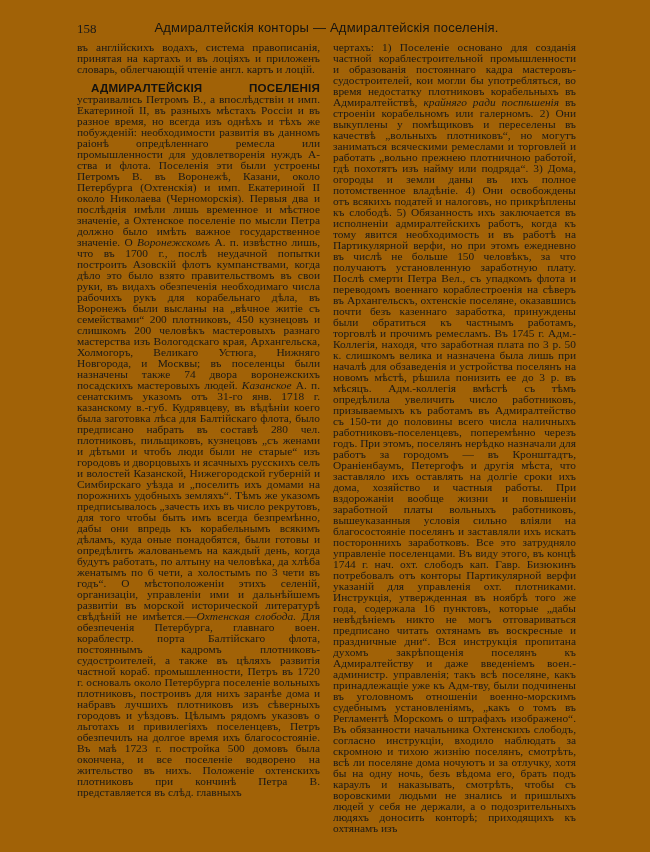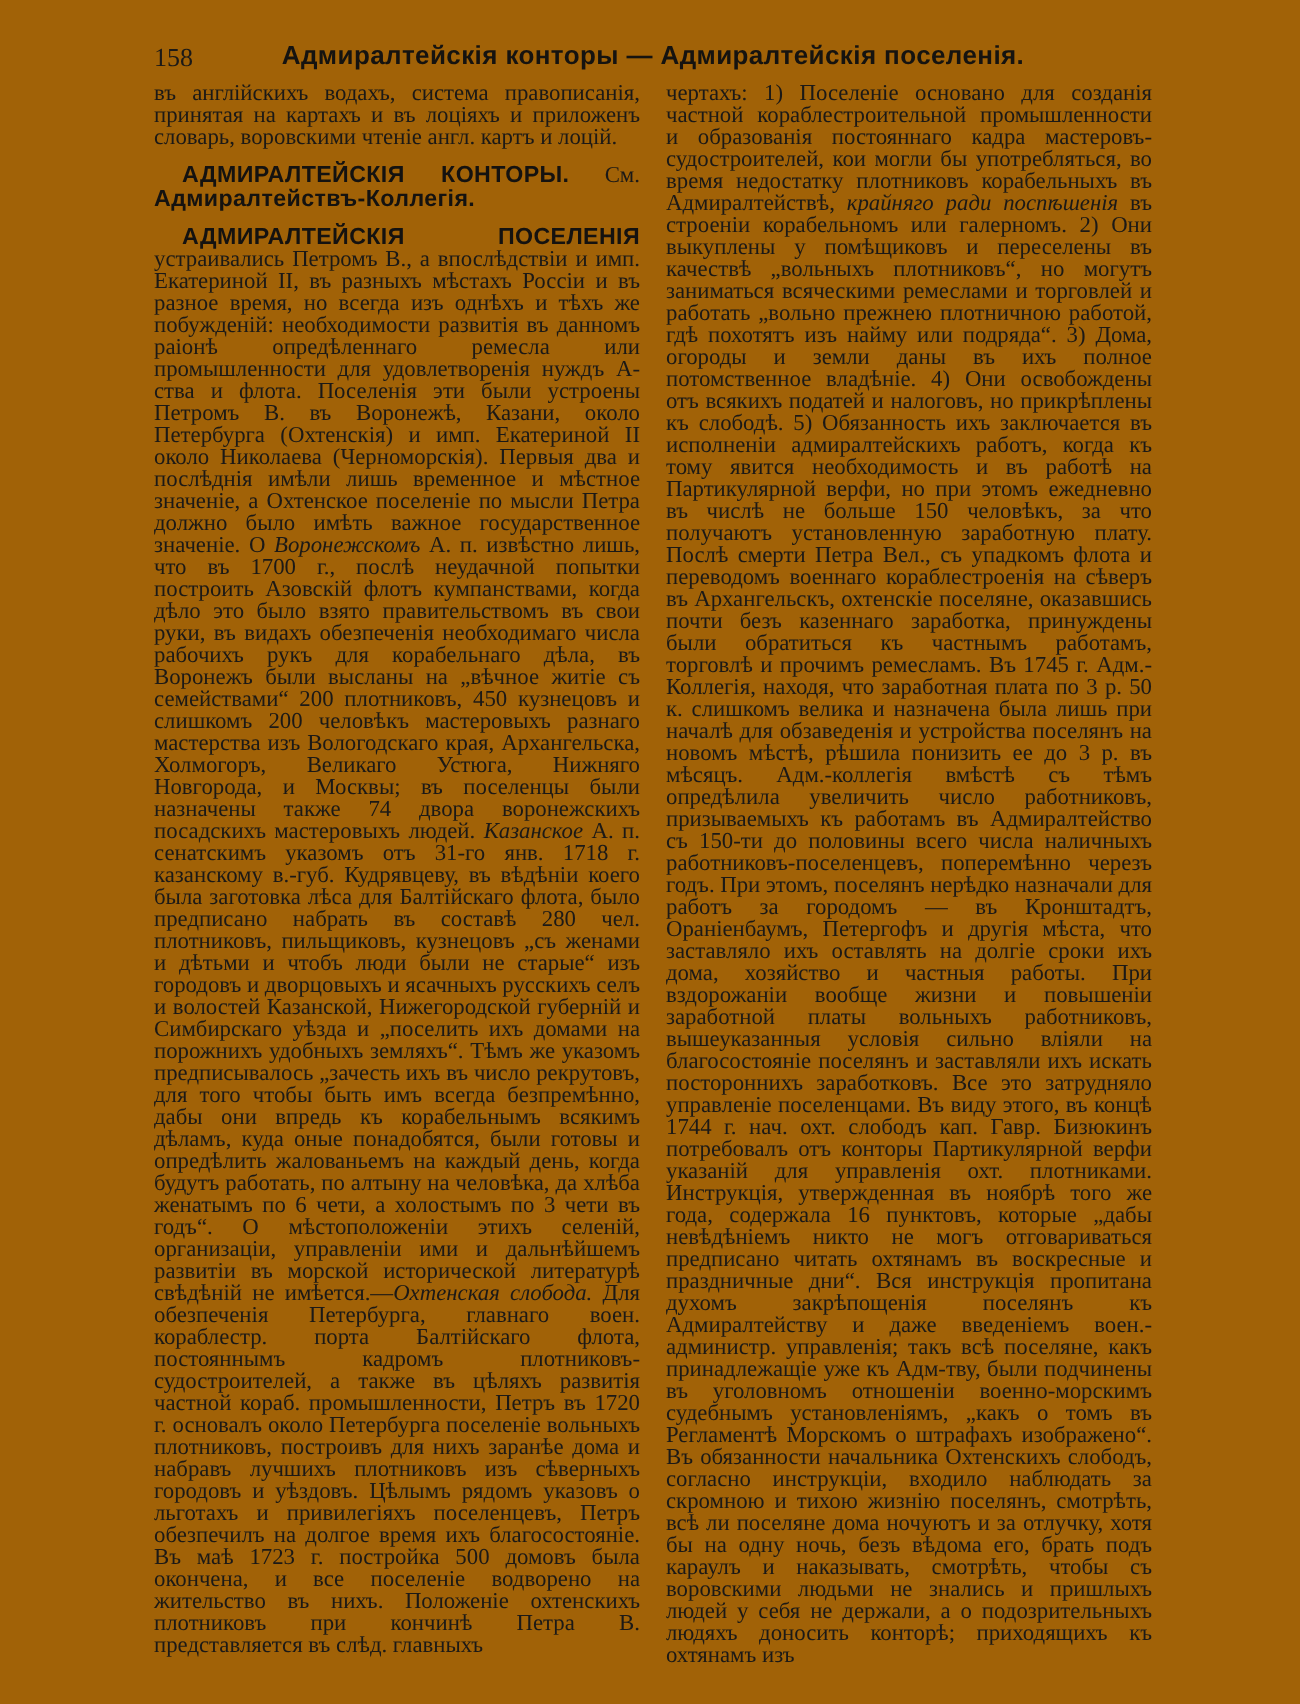--- a/index.html
+++ b/index.html
@@ -22,21 +22,21 @@
   }
   .pagenum {
     position: absolute; left: 0; top: 1px;
     font-size: 13px;
     font-family: "Liberation Serif", serif;
     color: #1b1917;
   }
   .running-title {
     text-align: center;
     font-family: "Liberation Sans", sans-serif;
-    font-weight: bold;
+    font-weight: normal;
     font-size: 13px;
     letter-spacing: 0.2px;
     color: #151310;
   }
   .columns {
     position: absolute;
     left: 77px; top: 42px;
     width: 499px;
     display: flex;
     gap: 13px;
@@ -64,21 +64,20 @@
 </head>
 <body>
 
 <div class="page">
   <div class="header">
     <span class="pagenum">158</span>
     <div class="running-title">Адмиралтейскія конторы — Адмиралтейскія поселенія.</div>
   </div>
   <div class="columns">
     <div class="col">
-        <p class="para"><span class="seg-plain">въ англійскихъ водахъ, система правописанія, принятая на картахъ и въ лоціяхъ и приложенъ словарь, воровскими чтеніе англ. картъ и лоцій.</span></p>
-        <p class="para entry"><span class="seg-heading">АДМИРАЛТЕЙСКІЯ КОНТОРЫ.</span><span class="seg-plain"> См. </span><span class="seg-heading">Адмиралтействъ-Коллегія.</span></p>
+        <p class="para"><span class="seg-plain">въ англійскихъ водахъ, система правописанія, принятая на картахъ и въ лоціяхъ и приложенъ словарь, облегчающій чтеніе англ. картъ и лоцій.</span></p>
         <p class="para entry"><span class="seg-heading">АДМИРАЛТЕЙСКІЯ ПОСЕЛЕНІЯ</span><span class="seg-plain"> устраивались Петромъ В., а впослѣдствіи и имп. Екатериной II, въ разныхъ мѣстахъ Россіи и въ разное время, но всегда изъ однѣхъ и тѣхъ же побужденій: необходимости развитія въ данномъ раіонѣ опредѣленнаго ремесла или промышленности для удовлетворенія нуждъ А-ства и флота. Поселенія эти были устроены Петромъ В. въ Воронежѣ, Казани, около Петербурга (Охтенскія) и имп. Екатериной II около Николаева (Черноморскія). Первыя два и послѣднія имѣли лишь временное и мѣстное значеніе, а Охтенское поселеніе по мысли Петра должно было имѣть важное государственное значеніе. О </span><span class="seg-italic">Воронежскомъ</span><span class="seg-plain"> А. п. извѣстно лишь, что въ 1700 г., послѣ неудачной попытки построить Азовскій флотъ кумпанствами, когда дѣло это было взято правительствомъ въ свои руки, въ видахъ обезпеченія необходимаго числа рабочихъ рукъ для корабельнаго дѣла, въ Воронежъ были высланы на „вѣчное житіе съ семействами“ 200 плотниковъ, 450 кузнецовъ и слишкомъ 200 человѣкъ мастеровыхъ разнаго мастерства изъ Вологодскаго края, Архангельска, Холмогоръ, Великаго Устюга, Нижняго Новгорода, и Москвы; въ поселенцы были назначены также 74 двора воронежскихъ посадскихъ мастеровыхъ людей. </span><span class="seg-italic">Казанское</span><span class="seg-plain"> А. п. сенатскимъ указомъ отъ 31-го янв. 1718 г. казанскому в.-губ. Кудрявцеву, въ вѣдѣніи коего была заготовка лѣса для Балтійскаго флота, было предписано набрать въ составѣ 280 чел. плотниковъ, пильщиковъ, кузнецовъ „съ женами и дѣтьми и чтобъ люди были не старые“ изъ городовъ и дворцовыхъ и ясачныхъ русскихъ селъ и волостей Казанской, Нижегородской губерній и Симбирскаго уѣзда и „поселить ихъ домами на порожнихъ удобныхъ земляхъ“. Тѣмъ же указомъ предписывалось „зачесть ихъ въ число рекрутовъ, для того чтобы быть имъ всегда безпремѣнно, дабы они впредь къ корабельнымъ всякимъ дѣламъ, куда оные понадобятся, были готовы и опредѣлить жалованьемъ на каждый день, когда будутъ работать, по алтыну на человѣка, да хлѣба женатымъ по 6 чети, а холостымъ по 3 чети въ годъ“. О мѣстоположеніи этихъ селеній, организаціи, управленіи ими и дальнѣйшемъ развитіи въ морской исторической литературѣ свѣдѣній не имѣется.—</span><span class="seg-italic">Охтенская слобода.</span><span class="seg-plain"> Для обезпеченія Петербурга, главнаго воен. кораблестр. порта Балтійскаго флота, постояннымъ кадромъ плотниковъ-судостроителей, а также въ цѣляхъ развитія частной кораб. промышленности, Петръ въ 1720 г. основалъ около Петербурга поселеніе вольныхъ плотниковъ, построивъ для нихъ заранѣе дома и набравъ лучшихъ плотниковъ изъ сѣверныхъ городовъ и уѣздовъ. Цѣлымъ рядомъ указовъ о льготахъ и привилегіяхъ поселенцевъ, Петръ обезпечилъ на долгое время ихъ благосостояніе. Въ маѣ 1723 г. постройка 500 домовъ была окончена, и все поселеніе водворено на жительство въ нихъ. Положеніе охтенскихъ плотниковъ при кончинѣ Петра В. представляется въ слѣд. главныхъ</span></p>
       </div>
     <div class="col">
         <p class="para"><span class="seg-plain">чертахъ: 1) Поселеніе основано для созданія частной кораблестроительной промышленности и образованія постояннаго кадра мастеровъ-судостроителей, кои могли бы употребляться, во время недостатку плотниковъ корабельныхъ въ Адмиралтействѣ, </span><span class="seg-italic">крайняго ради поспѣшенія</span><span class="seg-plain"> въ строеніи корабельномъ или галерномъ. 2) Они выкуплены у помѣщиковъ и переселены въ качествѣ „вольныхъ плотниковъ“, но могутъ заниматься всяческими ремеслами и торговлей и работать „вольно прежнею плотничною работой, гдѣ похотятъ изъ найму или подряда“. 3) Дома, огороды и земли даны въ ихъ полное потомственное владѣніе. 4) Они освобождены отъ всякихъ податей и налоговъ, но прикрѣплены къ слободѣ. 5) Обязанность ихъ заключается въ исполненіи адмиралтейскихъ работъ, когда къ тому явится необходимость и въ работѣ на Партикулярной верфи, но при этомъ ежедневно въ числѣ не больше 150 человѣкъ, за что получаютъ установленную заработную плату. Послѣ смерти Петра Вел., съ упадкомъ флота и переводомъ военнаго кораблестроенія на сѣверъ въ Архангельскъ, охтенскіе поселяне, оказавшись почти безъ казеннаго заработка, принуждены были обратиться къ частнымъ работамъ, торговлѣ и прочимъ ремесламъ. Въ 1745 г. Адм.-Коллегія, находя, что заработная плата по 3 р. 50 к. слишкомъ велика и назначена была лишь при началѣ для обзаведенія и устройства поселянъ на новомъ мѣстѣ, рѣшила понизить ее до 3 р. въ мѣсяцъ. Адм.-коллегія вмѣстѣ съ тѣмъ опредѣлила увеличить число работниковъ, призываемыхъ къ работамъ въ Адмиралтейство съ 150-ти до половины всего числа наличныхъ работниковъ-поселенцевъ, поперемѣнно черезъ годъ. При этомъ, поселянъ нерѣдко назначали для работъ за городомъ — въ Кронштадтъ, Ораніенбаумъ, Петергофъ и другія мѣста, что заставляло ихъ оставлять на долгіе сроки ихъ дома, хозяйство и частныя работы. При вздорожаніи вообще жизни и повышеніи заработной платы вольныхъ работниковъ, вышеуказанныя условія сильно вліяли на благосостояніе поселянъ и заставляли ихъ искать постороннихъ заработковъ. Все это затрудняло управленіе поселенцами. Въ виду этого, въ концѣ 1744 г. нач. охт. слободъ кап. Гавр. Бизюкинъ потребовалъ отъ конторы Партикулярной верфи указаній для управленія охт. плотниками. Инструкція, утвержденная въ ноябрѣ того же года, содержала 16 пунктовъ, которые „дабы невѣдѣніемъ никто не могъ отговариваться предписано читать охтянамъ въ воскресные и праздничные дни“. Вся инструкція пропитана духомъ закрѣпощенія поселянъ къ Адмиралтейству и даже введеніемъ воен.-администр. управленія; такъ всѣ поселяне, какъ принадлежащіе уже къ Адм-тву, были подчинены въ уголовномъ отношеніи военно-морскимъ судебнымъ установленіямъ, „какъ о томъ въ Регламентѣ Морскомъ о штрафахъ изображено“. Въ обязанности начальника Охтенскихъ слободъ, согласно инструкціи, входило наблюдать за скромною и тихою жизнію поселянъ, смотрѣть, всѣ ли поселяне дома ночуютъ и за отлучку, хотя бы на одну ночь, безъ вѣдома его, брать подъ караулъ и наказывать, смотрѣть, чтобы съ воровскими людьми не знались и пришлыхъ людей у себя не держали, а о подозрительныхъ людяхъ доносить конторѣ; приходящихъ къ охтянамъ изъ</span></p>
       </div>
   </div>
 </div>
 
 </body></html>

